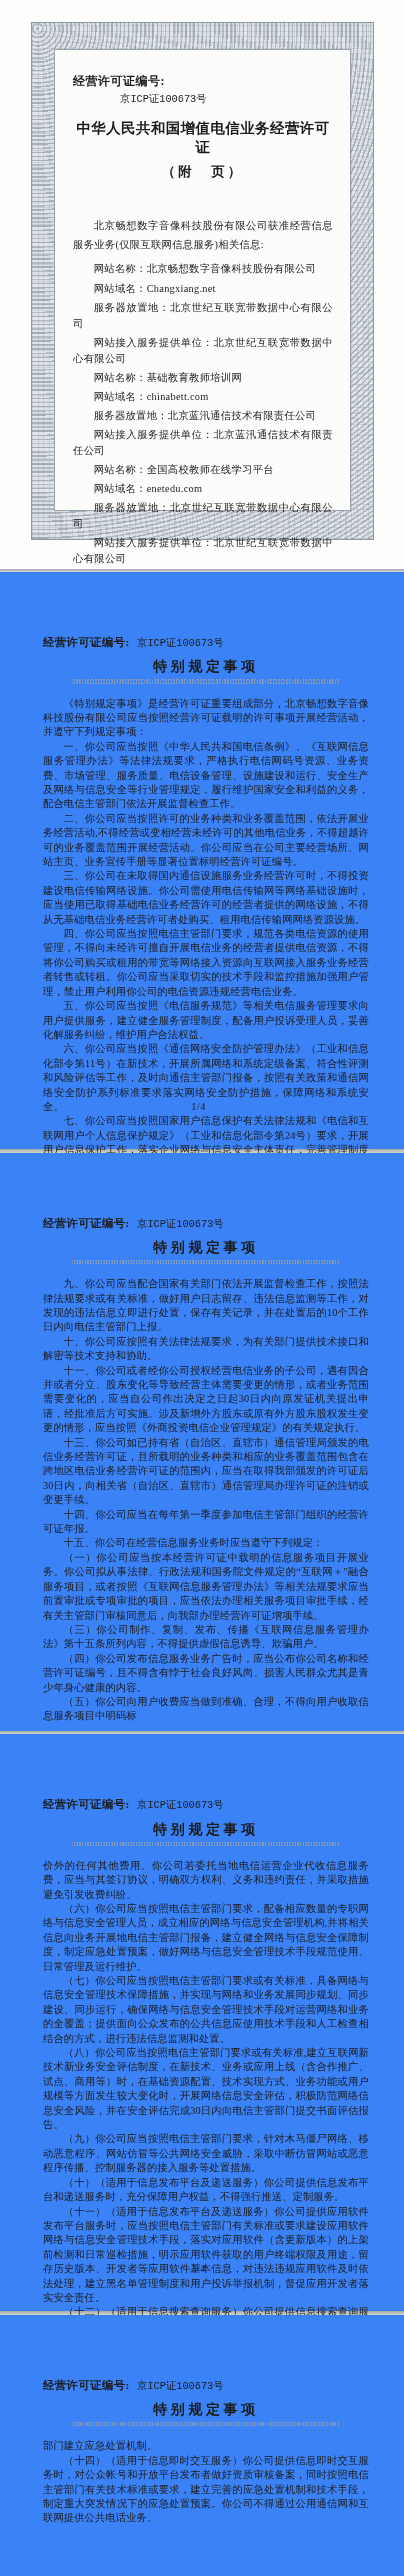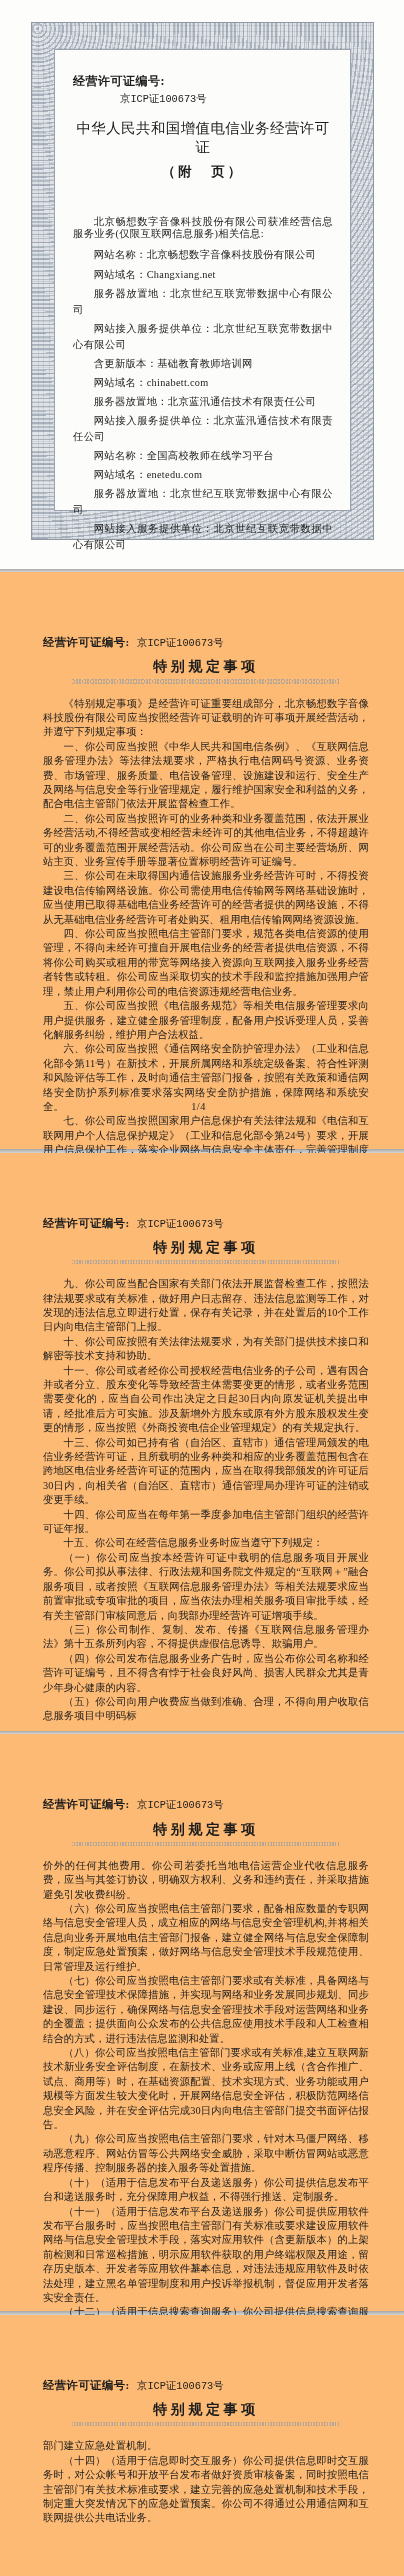--- a/index.html
+++ b/index.html
@@ -20,35 +20,35 @@
       repeating-radial-gradient(circle at 5.7px 5.7px, #a9b2bc 0 1.5px, #e2e6ea 1.5px 4.1px, #b4bcc5 4.1px 5.7px, #dde1e6 5.7px 8.2px);
   }
   .cert-inner{
     box-sizing:border-box;width:100%;height:100%;
     background:#fcfcfa;border:1px solid #9aa3ad;
     padding:23px 17.5px 10.3px 18.5px;
   }
   .cert-head-lbl{font-size:12px;font-weight:bold;letter-spacing:0.5px;}
   .cert-head-num{font-size:10.3px;margin:2.1px 0 0 47px;font-family:"Liberation Mono","DejaVu Sans Mono",monospace;}
   .cert-title{
-    margin:13.4px 0 0;text-align:center;font-size:14.4px;font-weight:normal;letter-spacing:0.5px;
+    margin:13.4px 0 0;text-align:center;font-size:14.4px;font-weight:bold;letter-spacing:0.5px;
   }
   .cert-subtitle{margin:6.2px 0 0;text-align:center;font-size:13.4px;font-weight:bold;letter-spacing:3.1px;}
   .cert-intro{
-    margin:35px 0 0;font-size:10.3px;line-height:12px;text-indent:2em;text-align:justify;letter-spacing:0.3px;
+    margin:35px 0 0;font-size:10.3px;line-height:19px;text-indent:2em;text-align:justify;letter-spacing:0.3px;
   }
   .cert-fields{margin-top:7.2px;}
   .cert-field{
     margin:0 0 3.1px;font-size:10.3px;line-height:16px;text-indent:2em;text-align:justify;letter-spacing:0.3px;
   }
   
   .page-divider{height:3.6px;background:linear-gradient(#a8a8a8,#d4d4d4);}
   .page-divider.first{margin-top:29px;}
   
-  .reg-page{position:relative;background:#fdba74;box-sizing:border-box;padding:63px 36px 0 43px;}
+  .reg-page{position:relative;background:#3b82f6;box-sizing:border-box;padding:63px 36px 0 43px;}
   .reg-head{white-space:nowrap;}
   .reg-lbl{font-size:11.3px;font-weight:bold;letter-spacing:0.5px;}
   .reg-num{font-size:10.3px;margin-left:5.2px;font-family:"Liberation Mono","DejaVu Sans Mono",monospace;}
   .reg-title{
     margin:8.2px 0 0;text-align:center;font-size:14px;font-weight:bold;letter-spacing:3.6px;
   }
   .wavy{
     width:268px;height:4.1px;margin:3.1px auto 0;opacity:.75;
     background:
       repeating-linear-gradient(105deg,#9aa0a8 0 0.8px,transparent 0.8px 2.6px),
@@ -77,21 +77,21 @@
         </div>
         <h1 class="cert-title">中华人民共和国增值电信业务经营许可证</h1>
         <h2 class="cert-subtitle">（附　页）</h2>
         <p class="cert-intro">北京畅想数字音像科技股份有限公司获准经营信息服务业务(仅限互联网信息服务)相关信息:</p>
         <div class="cert-fields">
 
         <p class="cert-field">网站名称：北京畅想数字音像科技股份有限公司</p>
             <p class="cert-field">网站域名：Changxiang.net</p>
             <p class="cert-field">服务器放置地：北京世纪互联宽带数据中心有限公司</p>
             <p class="cert-field">网站接入服务提供单位：北京世纪互联宽带数据中心有限公司</p>
-            <p class="cert-field">含更新版本：基础教育教师培训网</p>
+            <p class="cert-field">网站名称：基础教育教师培训网</p>
             <p class="cert-field">网站域名：chinabett.com</p>
             <p class="cert-field">服务器放置地：北京蓝汛通信技术有限责任公司</p>
             <p class="cert-field">网站接入服务提供单位：北京蓝汛通信技术有限责任公司</p>
             <p class="cert-field">网站名称：全国高校教师在线学习平台</p>
             <p class="cert-field">网站域名：enetedu.com</p>
             <p class="cert-field">服务器放置地：北京世纪互联宽带数据中心有限公司</p>
             <p class="cert-field">网站接入服务提供单位：北京世纪互联宽带数据中心有限公司</p>
           </div>
       </div>
     </div>

